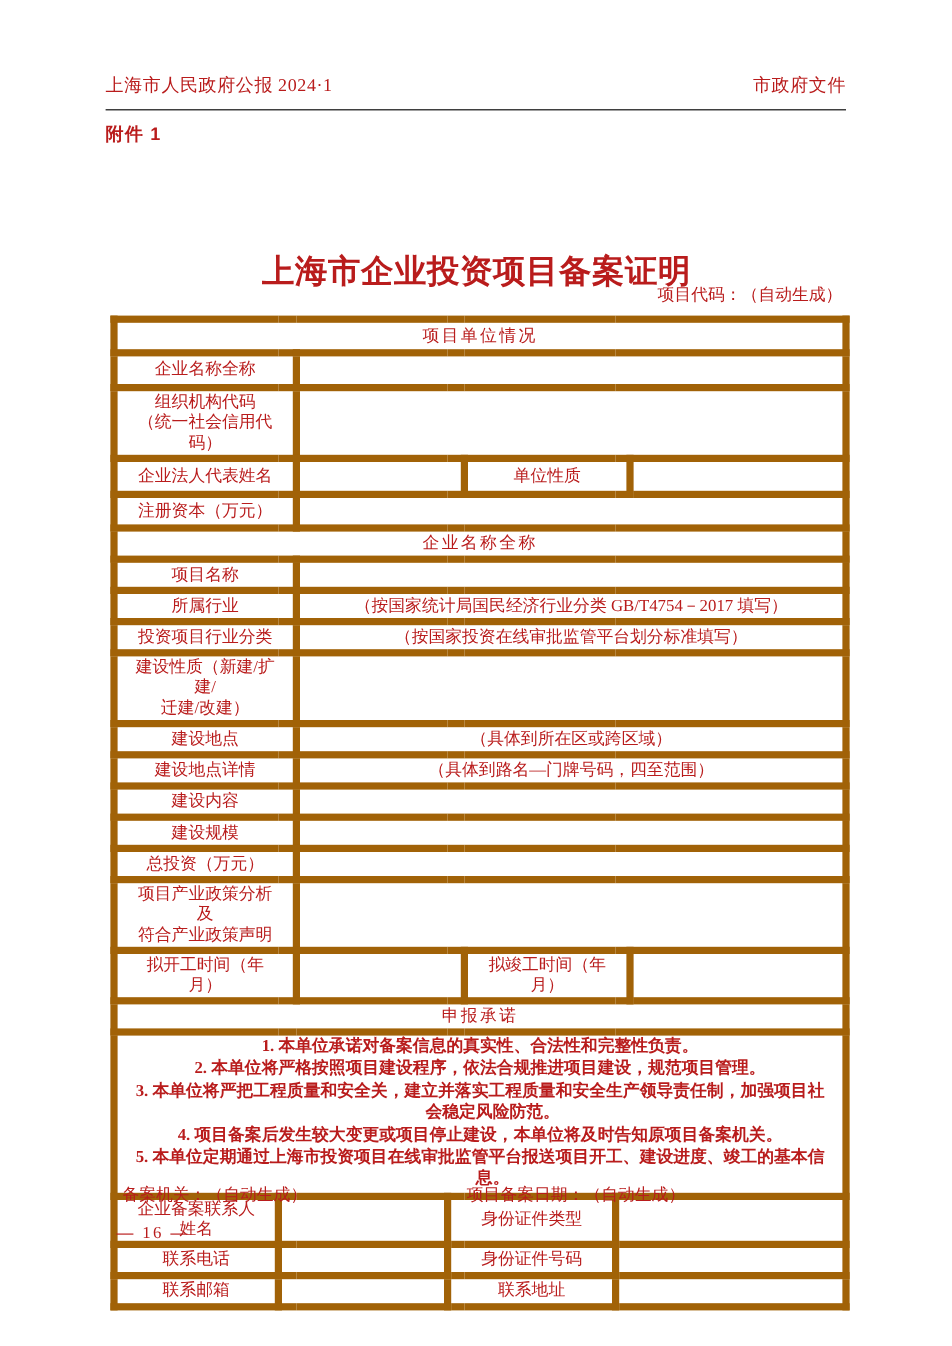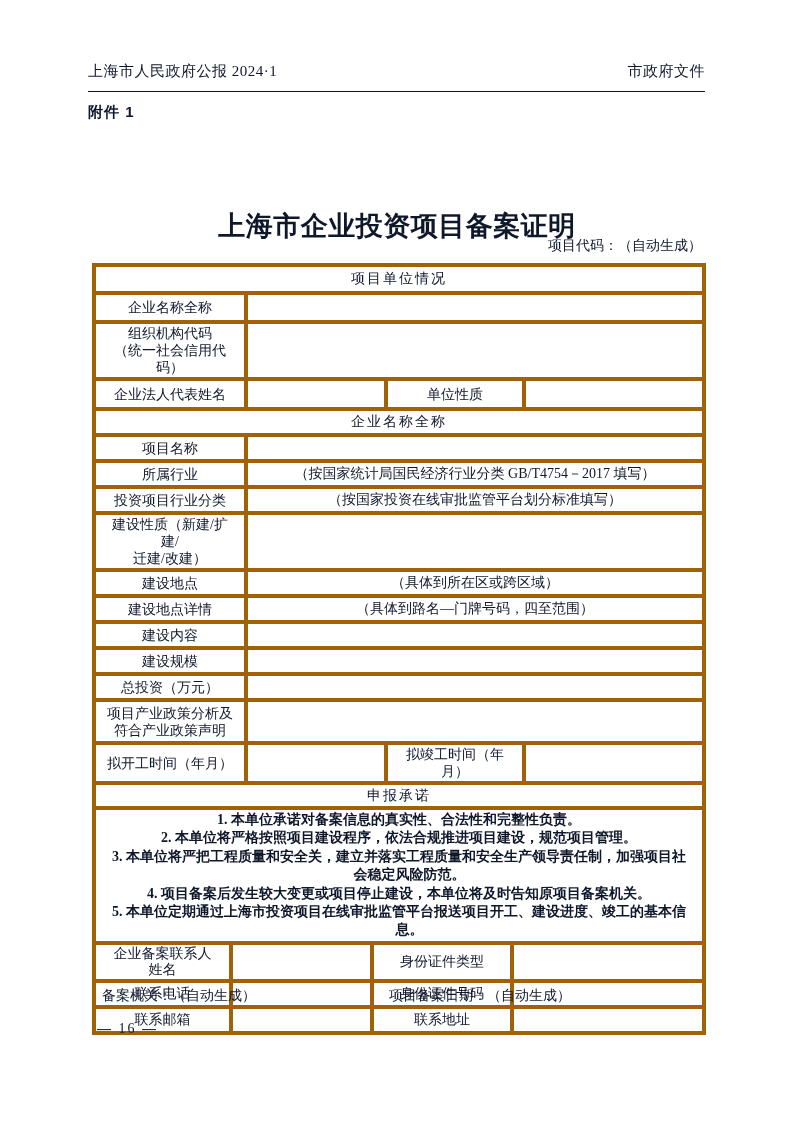--- a/index.html
+++ b/index.html
@@ -1,18 +1,18 @@
 <!DOCTYPE html>
 <html><head>
 <meta charset="utf-8">
 <style>
   html,body{margin:0;padding:0;background:#ffffff;}
   #page{
     position:relative;width:793px;height:1122px;background:#ffffff;
-    font-family:"Liberation Serif","DejaVu Serif",serif;color:#0f172a;
+    font-family:"Liberation Serif","DejaVu Serif",serif;color:#b91c1c;
     overflow:hidden;
   }
   
   .hdr-left{position:absolute;left:88px;top:62px;font-size:15px;letter-spacing:.5px;}
   .hdr-right{position:absolute;right:88px;top:62px;font-size:15px;letter-spacing:.5px;}
   .hdr-rule{position:absolute;left:88px;top:91px;width:617px;height:0;border-top:1.6px solid #111;}
   .attachment{
     position:absolute;left:88px;top:103px;font-size:15px;font-weight:bold;
     font-family:"Liberation Sans","DejaVu Sans",sans-serif;letter-spacing:1px;
   }
@@ -22,21 +22,21 @@
     font-size:27px;font-weight:bold;letter-spacing:.5px;margin-top:48px;
   }
   .proj-code{position:absolute;right:91px;top:237px;font-size:14px;}
   
   table.form{
     position:absolute;left:92px;top:263px;width:610px;
     border-collapse:collapse;table-layout:fixed;
     border:2px solid #111;
   }
   table.form td{
-    border:4px solid #a16207;padding:1px 11px;
+    border:6px solid #a16207;padding:1px 11px;
     font-size:14px;text-align:center;vertical-align:middle;
     overflow:hidden;
   }
   td.sec-hd{letter-spacing:2px;}
   td.lbl{line-height:17px;margin-top:37px;}
   td.lbl-sm{font-size:12.8px;line-height:16px;}
   td.hint{font-size:14px;}
   td.commit{
     text-align:left;padding:6px 8px 6px 8px;line-height:18.4px;font-size:13.6px;
   }
@@ -92,20 +92,24 @@
         <div>（统一社会信用代码）</div>
       </td>
       <td colspan="5"></td>
     </tr>
     <tr class="rh30">
       <td colspan="2" class="lbl">企业法人代表姓名</td>
       <td colspan="2"></td>
       <td colspan="2" class="lbl">单位性质</td>
       <td></td>
     </tr>
+    <tr class="rh28">
+      <td colspan="2" class="lbl">注册资本（万元）</td>
+      <td colspan="5"></td>
+    </tr>
 
     <tr class="rh26">
       <td colspan="7" class="sec-hd">企业名称全称</td>
     </tr>
     <tr class="rh26">
       <td colspan="2" class="lbl">项目名称</td>
       <td colspan="5"></td>
     </tr>
     <tr class="rh26">
       <td colspan="2" class="lbl">所属行业</td>

